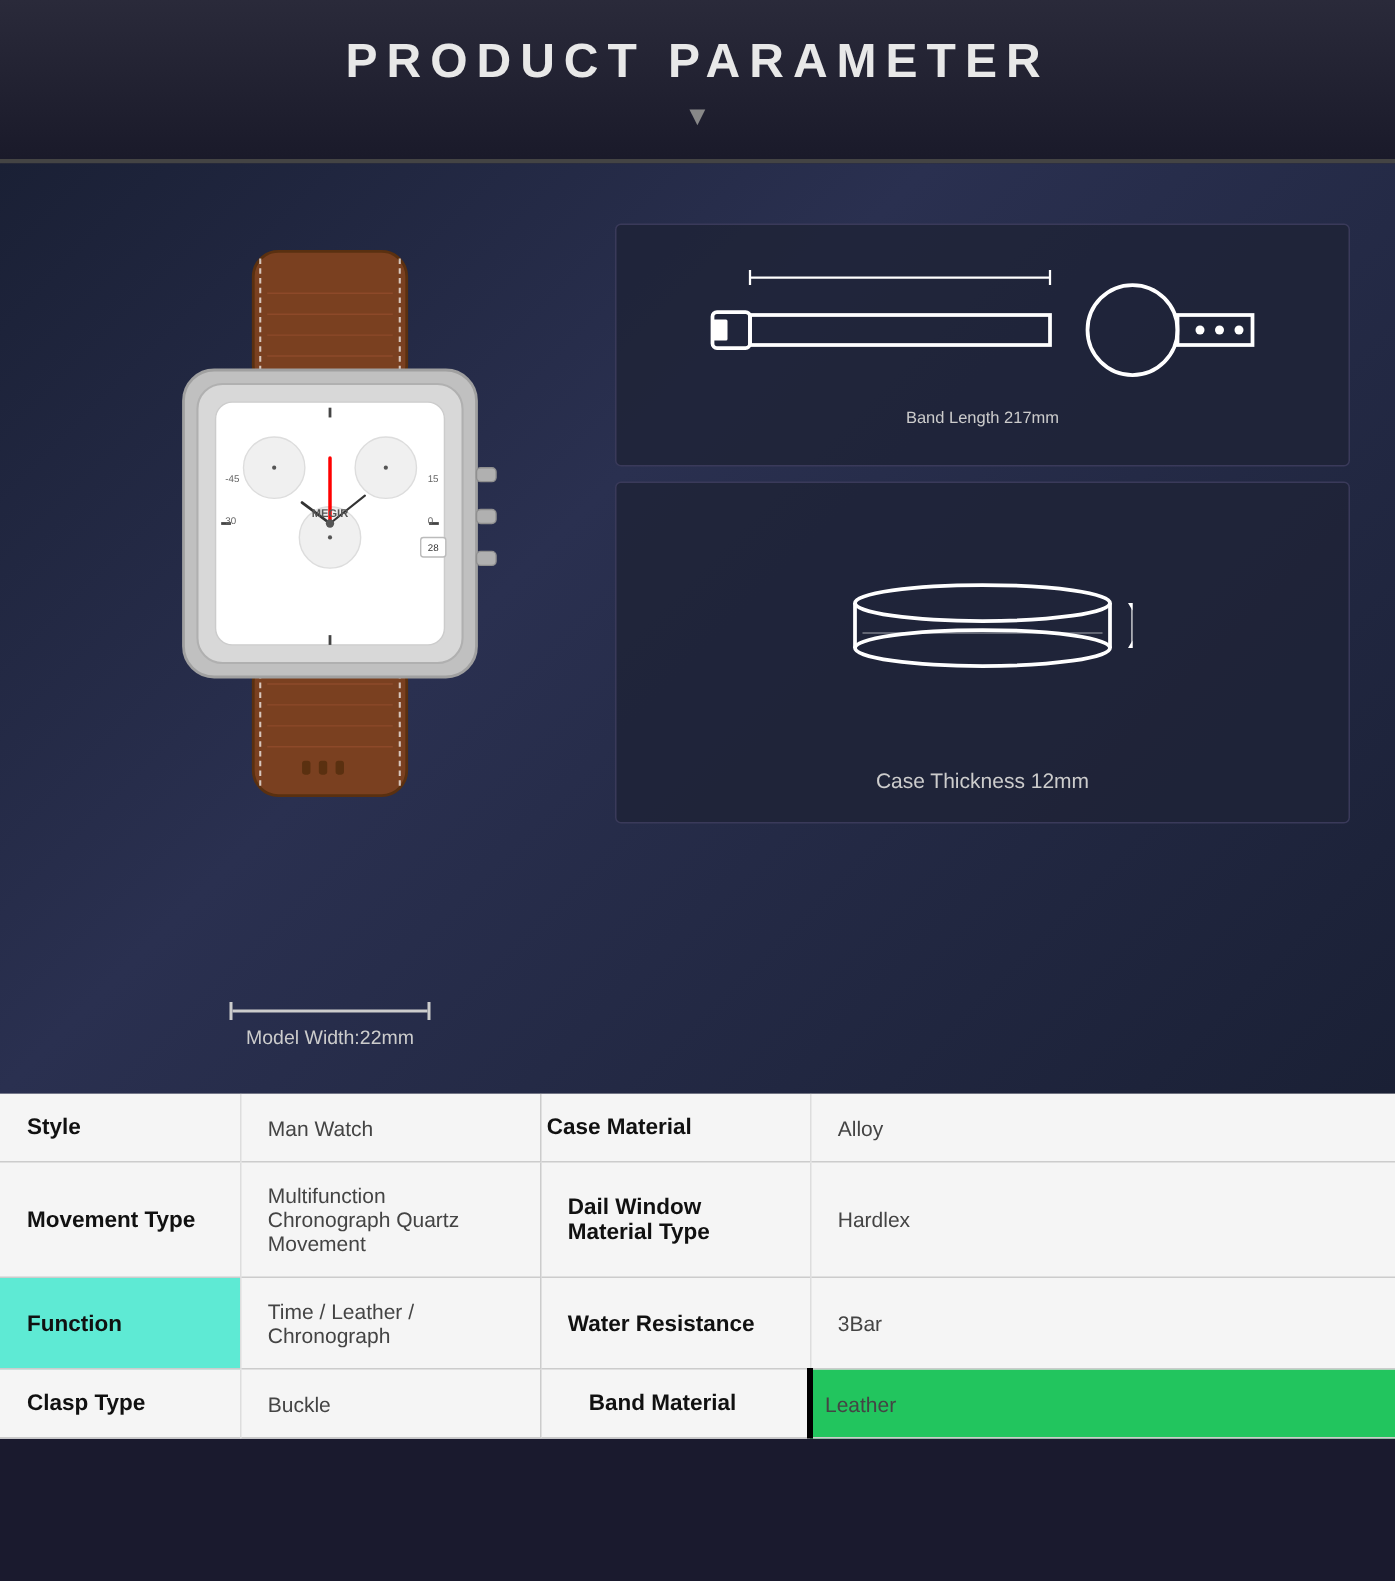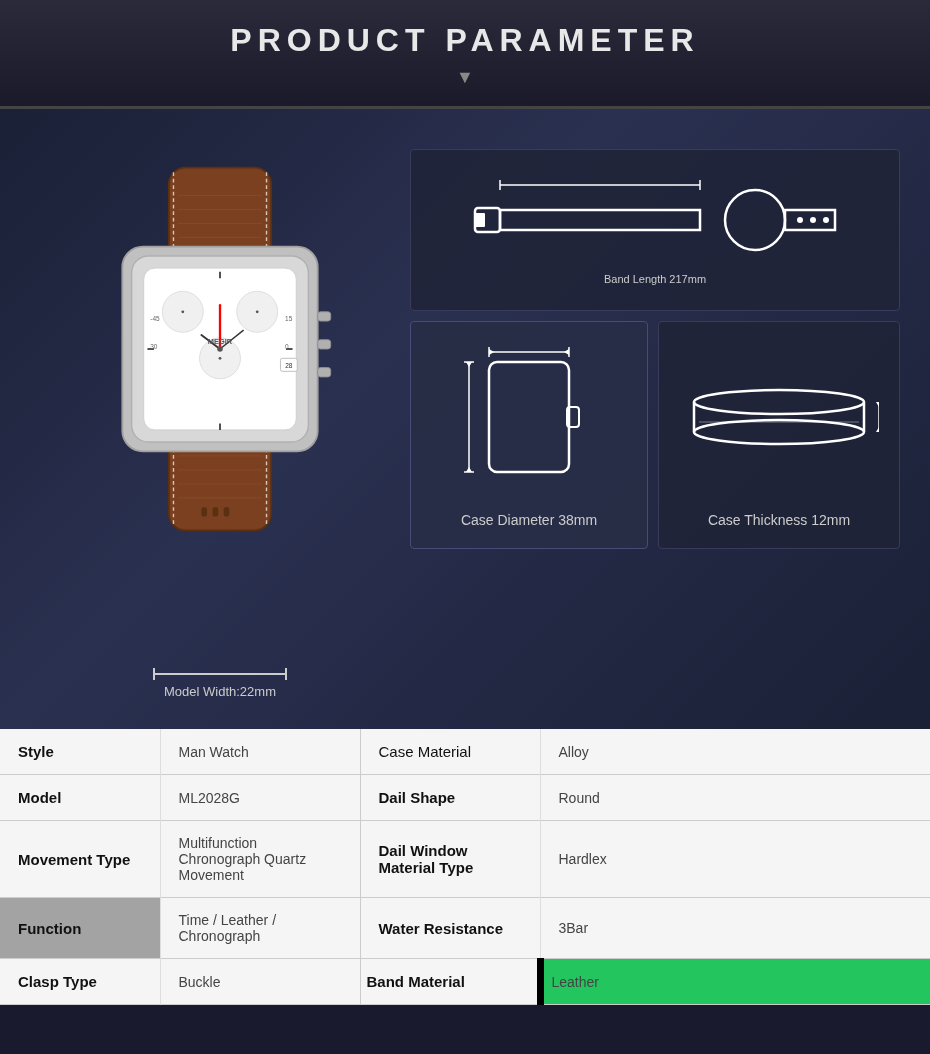--- a/index.html
+++ b/index.html
@@ -270,42 +270,20 @@
         <rect x="320" y="35" width="50" height="20" fill="none" stroke="white" stroke-width="2.5"></rect>
         <circle cx="335" cy="45" r="3" fill="white"></circle>
         <circle cx="348" cy="45" r="3" fill="white"></circle>
         <circle cx="361" cy="45" r="3" fill="white"></circle>
       </svg>
       <div class="band-length-text">Band Length 217mm</div>
     </div>
 
     <div class="case-specs-row">
 
-      <div class="case-diameter-section">
-        <svg class="case-svg" viewBox="0 0 140 160" xmlns="http://www.w3.org/2000/svg">
-
-          <rect x="30" y="20" width="80" height="110" rx="8" fill="none" stroke="white" stroke-width="2.5"></rect>
-
-          <rect x="108" y="65" width="12" height="20" rx="3" fill="none" stroke="white" stroke-width="2"></rect>
-
-          <line x1="30" y1="10" x2="110" y2="10" stroke="white" stroke-width="1.5"></line>
-          <line x1="30" y1="5" x2="30" y2="15" stroke="white" stroke-width="1.5"></line>
-          <line x1="110" y1="5" x2="110" y2="15" stroke="white" stroke-width="1.5"></line>
-
-          <polygon points="35,10 30,7 30,13" fill="white"></polygon>
-          <polygon points="105,10 110,7 110,13" fill="white"></polygon>
-
-          <line x1="10" y1="20" x2="10" y2="130" stroke="white" stroke-width="1.5"></line>
-          <line x1="5" y1="20" x2="15" y2="20" stroke="white" stroke-width="1.5"></line>
-          <line x1="5" y1="130" x2="15" y2="130" stroke="white" stroke-width="1.5"></line>
-          <polygon points="10,25 7,20 13,20" fill="white"></polygon>
-          <polygon points="10,125 7,130 13,130" fill="white"></polygon>
-        </svg>
-        <div class="case-label">Case Diameter 38mm</div>
-      </div>
 
       <div class="case-thickness-section">
         <svg class="thickness-svg" viewBox="0 0 200 160" xmlns="http://www.w3.org/2000/svg">
 
           <path d="M20 80 L180 80" stroke="white" stroke-width="1" opacity="0.4"></path>
 
           <ellipse cx="100" cy="60" rx="85" ry="12" fill="none" stroke="white" stroke-width="2.5"></ellipse>
 
           <ellipse cx="100" cy="90" rx="85" ry="12" fill="none" stroke="white" stroke-width="2.5"></ellipse>
 
@@ -326,77 +304,63 @@
 
 <table class="specs-table" style="border-collapse:collapse; width:100%;">
   <tbody id="specs-tbody">
   <tr style="border-bottom: 1px solid rgb(204, 204, 204);">
       <td style="font-weight:700; font-size:15px; color:#111; padding:14px 18px; width:160px; border-right:1px solid #ddd; vertical-align:middle; background:#f5f5f5;">
         Style
       </td>
       <td style="font-size:14px; color:#444; padding:14px 18px; width:200px; border-right:1px solid #ccc; vertical-align:middle; background:#f5f5f5;">
         Man Watch
       </td>
-      <td style="font-weight:400; font-size:15px; color:#111; padding:14px 18px; width:180px; border-right:1px solid #ddd; vertical-align:middle; background:#f5f5f5;margin-left:45px;">
+      <td style="font-weight:700; font-size:15px; color:#111; padding:14px 4px; width:180px; border-right:1px solid #ddd; vertical-align:middle; background:#f5f5f5;margin-left:45px;">
         Case Material
       </td>
       <td style="font-size:14px; color:#444; padding:14px 18px; vertical-align:middle; background:#f5f5f5;">
         Alloy
-      </td>
-    </tr>
-      <tr style="border-bottom: 1px solid rgb(204, 204, 204);">
-      <td style="font-weight:700; font-size:15px; color:#111; padding:14px 18px; width:160px; border-right:1px solid #ddd; vertical-align:middle; background:#f5f5f5;">
-        Model
-      </td>
-      <td style="font-size:14px; color:#444; padding:14px 18px; width:200px; border-right:1px solid #ccc; vertical-align:middle; background:#f5f5f5;">
-        ML2028G
-      </td>
-      <td style="font-weight:700; font-size:15px; color:#111; padding:14px 18px; width:180px; border-right:1px solid #ddd; vertical-align:middle; background:#f5f5f5;">
-        Dail Shape
-      </td>
-      <td style="font-size:14px; color:#444; padding:14px 18px; vertical-align:middle; background:#f5f5f5;">
-        Round
       </td>
     </tr>
       <tr style="border-bottom: 1px solid rgb(204, 204, 204);">
       <td style="font-weight:700; font-size:15px; color:#111; padding:14px 18px; width:160px; border-right:1px solid #ddd; vertical-align:middle; background:#f5f5f5;">
         Movement Type
       </td>
       <td style="font-size:14px; color:#444; padding:14px 18px; width:200px; border-right:1px solid #ccc; vertical-align:middle; background:#f5f5f5;">
         Multifunction Chronograph Quartz Movement
       </td>
       <td style="font-weight:700; font-size:15px; color:#111; padding:14px 18px; width:180px; border-right:1px solid #ddd; vertical-align:middle; background:#f5f5f5;">
         Dail Window Material Type
       </td>
       <td style="font-size:14px; color:#444; padding:14px 18px; vertical-align:middle; background:#f5f5f5;">
         Hardlex
       </td>
     </tr>
       <tr style="border-bottom: 1px solid rgb(204, 204, 204);">
-      <td style="font-weight:700; font-size:15px; color:#111; padding:14px 18px; width:160px; border-right:1px solid #ddd; vertical-align:middle; background:#a3a3a3;">
+      <td style="font-weight:700; font-size:15px; color:#111; padding:14px 18px; width:160px; border-right:1px solid #ddd; vertical-align:middle; background:#5eead4;">
         Function
       </td>
       <td style="font-size:14px; color:#444; padding:14px 18px; width:200px; border-right:1px solid #ccc; vertical-align:middle; background:#f5f5f5;">
         Time  /  Leather /  Chronograph
       </td>
       <td style="font-weight:700; font-size:15px; color:#111; padding:14px 18px; width:180px; border-right:1px solid #ddd; vertical-align:middle; background:#f5f5f5;">
         Water Resistance
       </td>
       <td style="font-size:14px; color:#444; padding:14px 18px; vertical-align:middle; background:#f5f5f5;">
         3Bar
       </td>
     </tr>
       <tr style="border-bottom: 1px solid rgb(204, 204, 204);">
       <td style="font-weight:700; font-size:15px; color:#111; padding:14px 18px; width:160px; border-right:1px solid #ddd; vertical-align:middle; background:#f5f5f5;">
         Clasp Type
       </td>
       <td style="font-size:14px; color:#444; padding:14px 18px; width:200px; border-right:1px solid #ccc; vertical-align:middle; background:#f5f5f5;">
         Buckle
       </td>
-      <td style="font-weight:700; font-size:15px; color:#111; padding:14px 6px; width:180px; border-right:7px solid #000000; vertical-align:middle; background:#f5f5f5;margin-top:24px;">
+      <td style="font-weight:700; font-size:15px; color:#111; padding:14px 32px; width:180px; border-right:4px solid #000000; vertical-align:middle; background:#f5f5f5;margin-top:24px;">
         Band Material
       </td>
       <td style="font-size:14px; color:#444; padding:14px 8px; vertical-align:middle; background:#22c55e;">
         Leather
       </td>
     </tr>
     </tbody>
 </table>
 
 </body></html>

